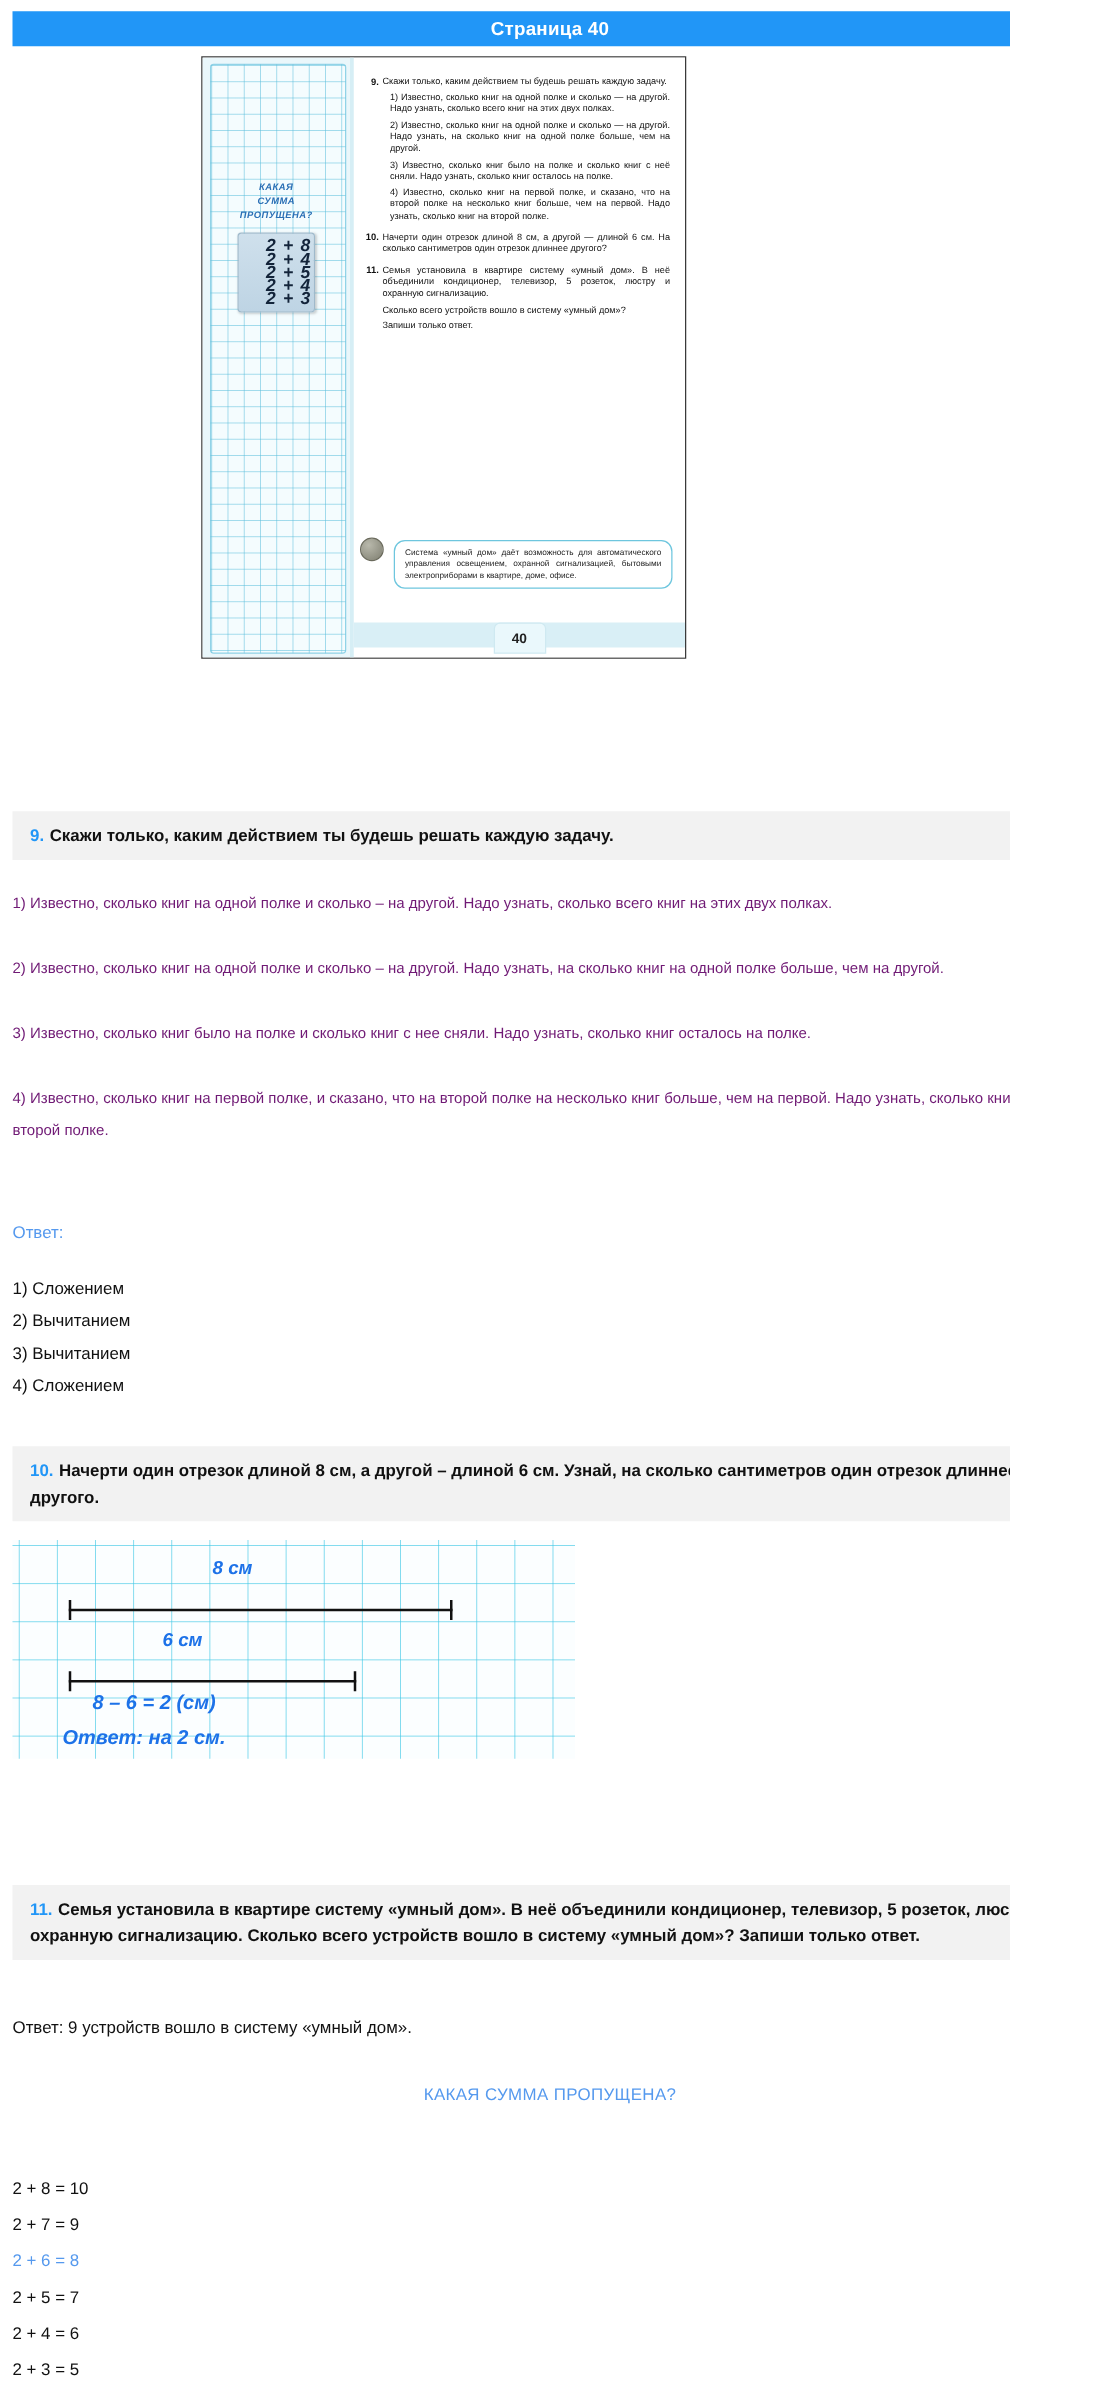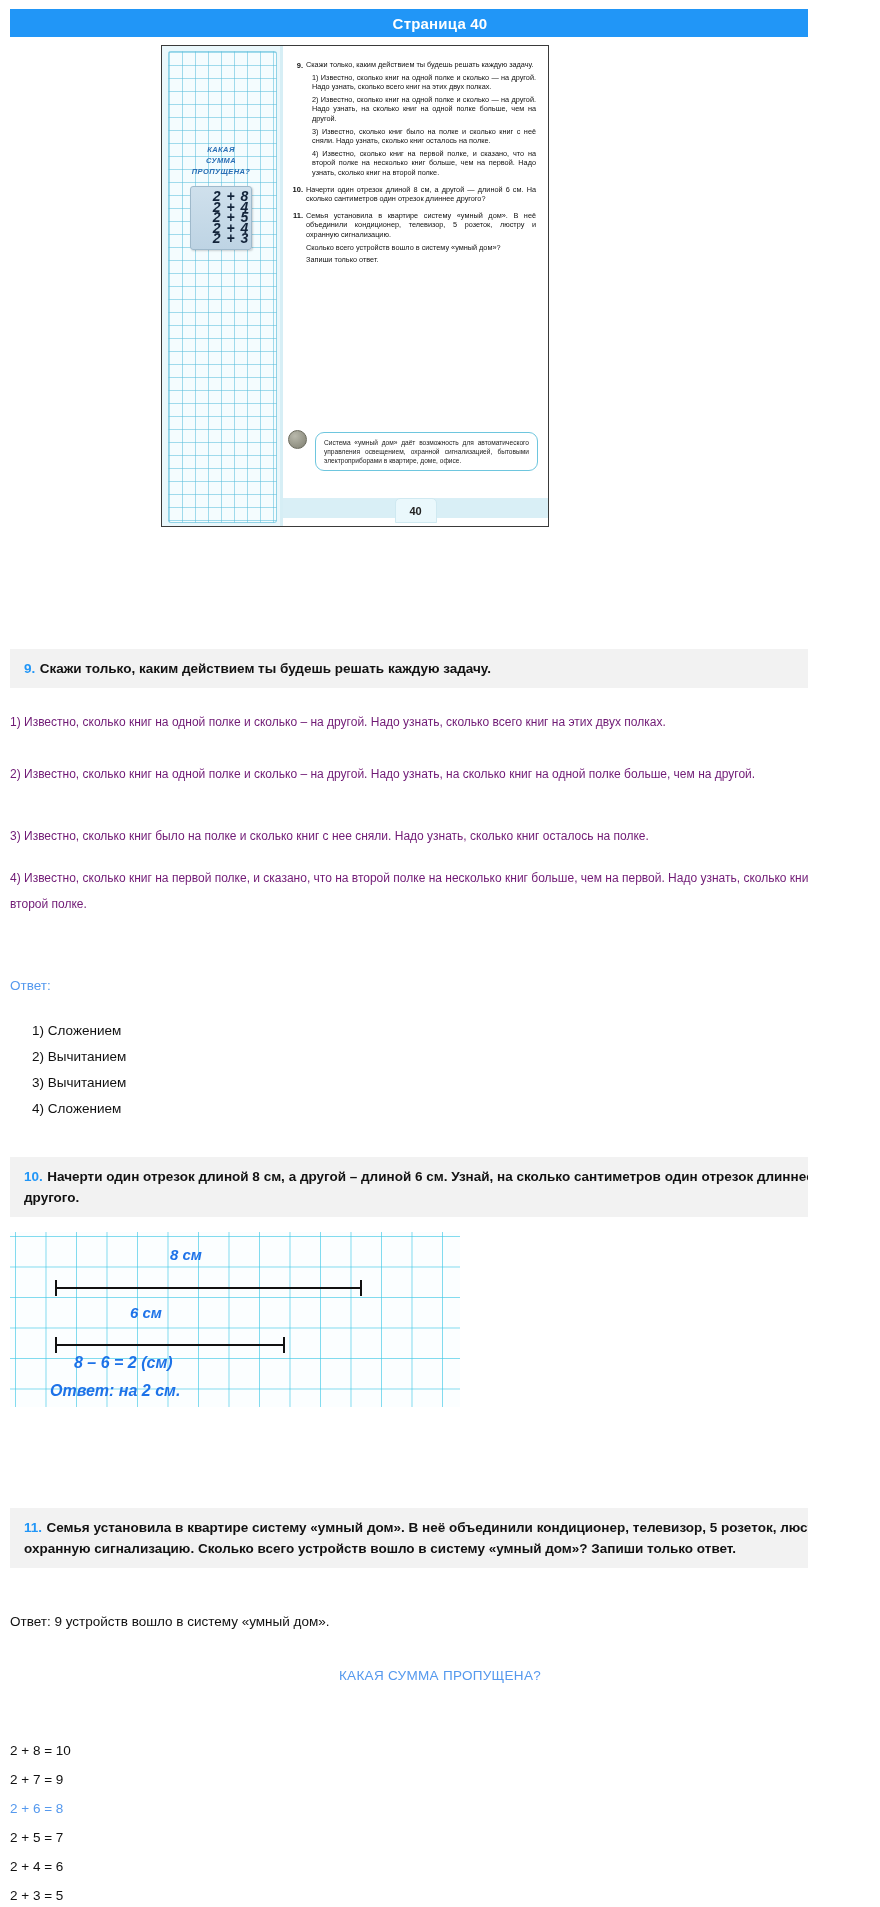--- a/index.html
+++ b/index.html
@@ -212,21 +212,20 @@
     left: 10px;
     font-size: 13.5px;
     color: #5599ee;
   }
   .answer-list {
     position: absolute;
     left: 10px;
     font-size: 13.5px;
     line-height: 26px;
     color: #111;
-    margin-left: 22px;
   }
 
   
   .draw-grid {
     position: absolute;
     left: 10px;
     top: 1232px;
     width: 450px;
     height: 175px;
     background-color: #fbfeff;
@@ -354,21 +353,21 @@
     </div>
   </div>
 
   <div class="q-strip" style="top:649px;">
     <span class="q-num">9.</span>
     <span class="q-text">Скажи только, каким действием ты будешь решать каждую задачу.</span>
   </div>
 
   <div class="body-text" style="top:709px;">1) Известно, сколько книг на одной полке и сколько – на другой. Надо узнать, сколько всего книг на этих двух полках.</div>
   <div class="body-text" style="top:761px;">2) Известно, сколько книг на одной полке и сколько – на другой. Надо узнать, на сколько книг на одной полке больше, чем на другой.</div>
-  <div class="body-text" style="top:813px;margin-top:10px;">3) Известно, сколько книг было на полке и сколько книг с нее сняли. Надо узнать, сколько книг осталось на полке.</div>
+  <div class="body-text" style="top:813px;">3) Известно, сколько книг было на полке и сколько книг с нее сняли. Надо узнать, сколько книг осталось на полке.</div>
   <div class="body-text" style="top:865px;">4) Известно, сколько книг на первой полке, и сказано, что на второй полке на несколько книг больше, чем на первой. Надо узнать, сколько книг на второй полке.</div>
 
   <div class="answer-label" style="top:978px;">Ответ:</div>
   <div class="answer-list" style="top:1018px;">
     <div>1) Сложением</div>
     <div>2) Вычитанием</div>
     <div>3) Вычитанием</div>
     <div>4) Сложением</div>
   </div>
 

